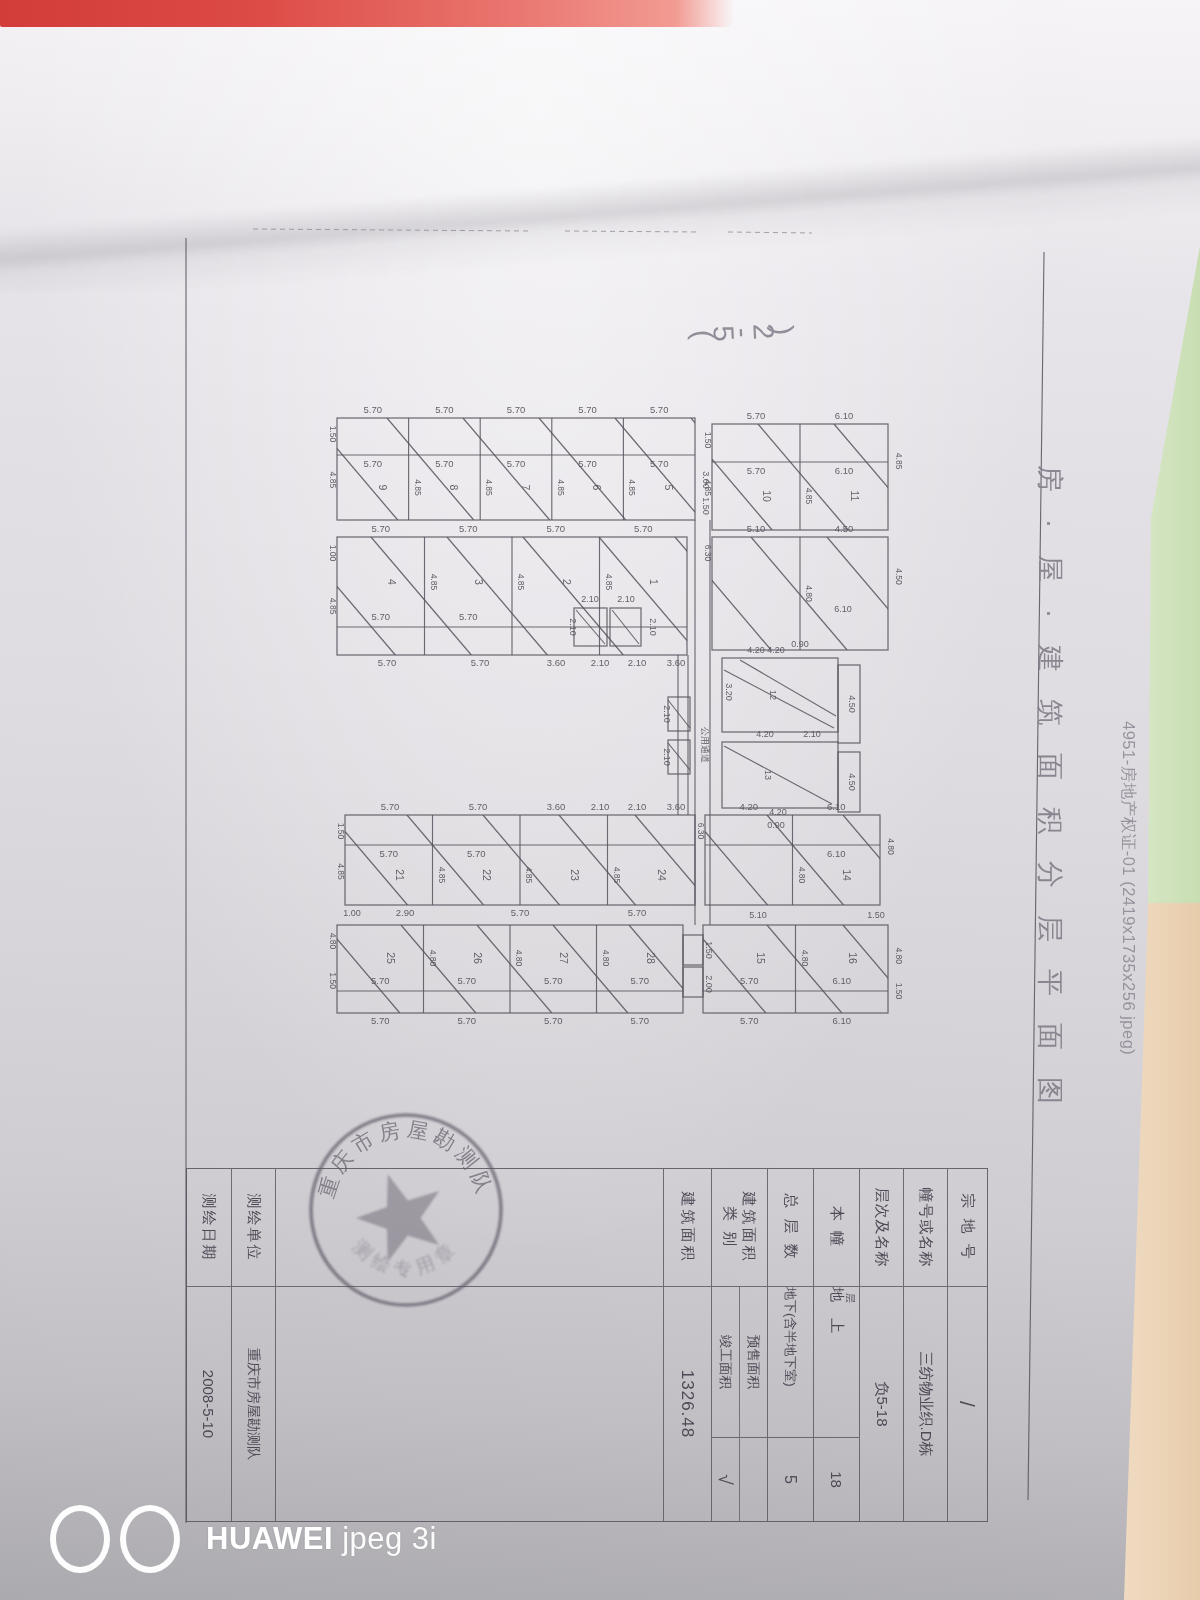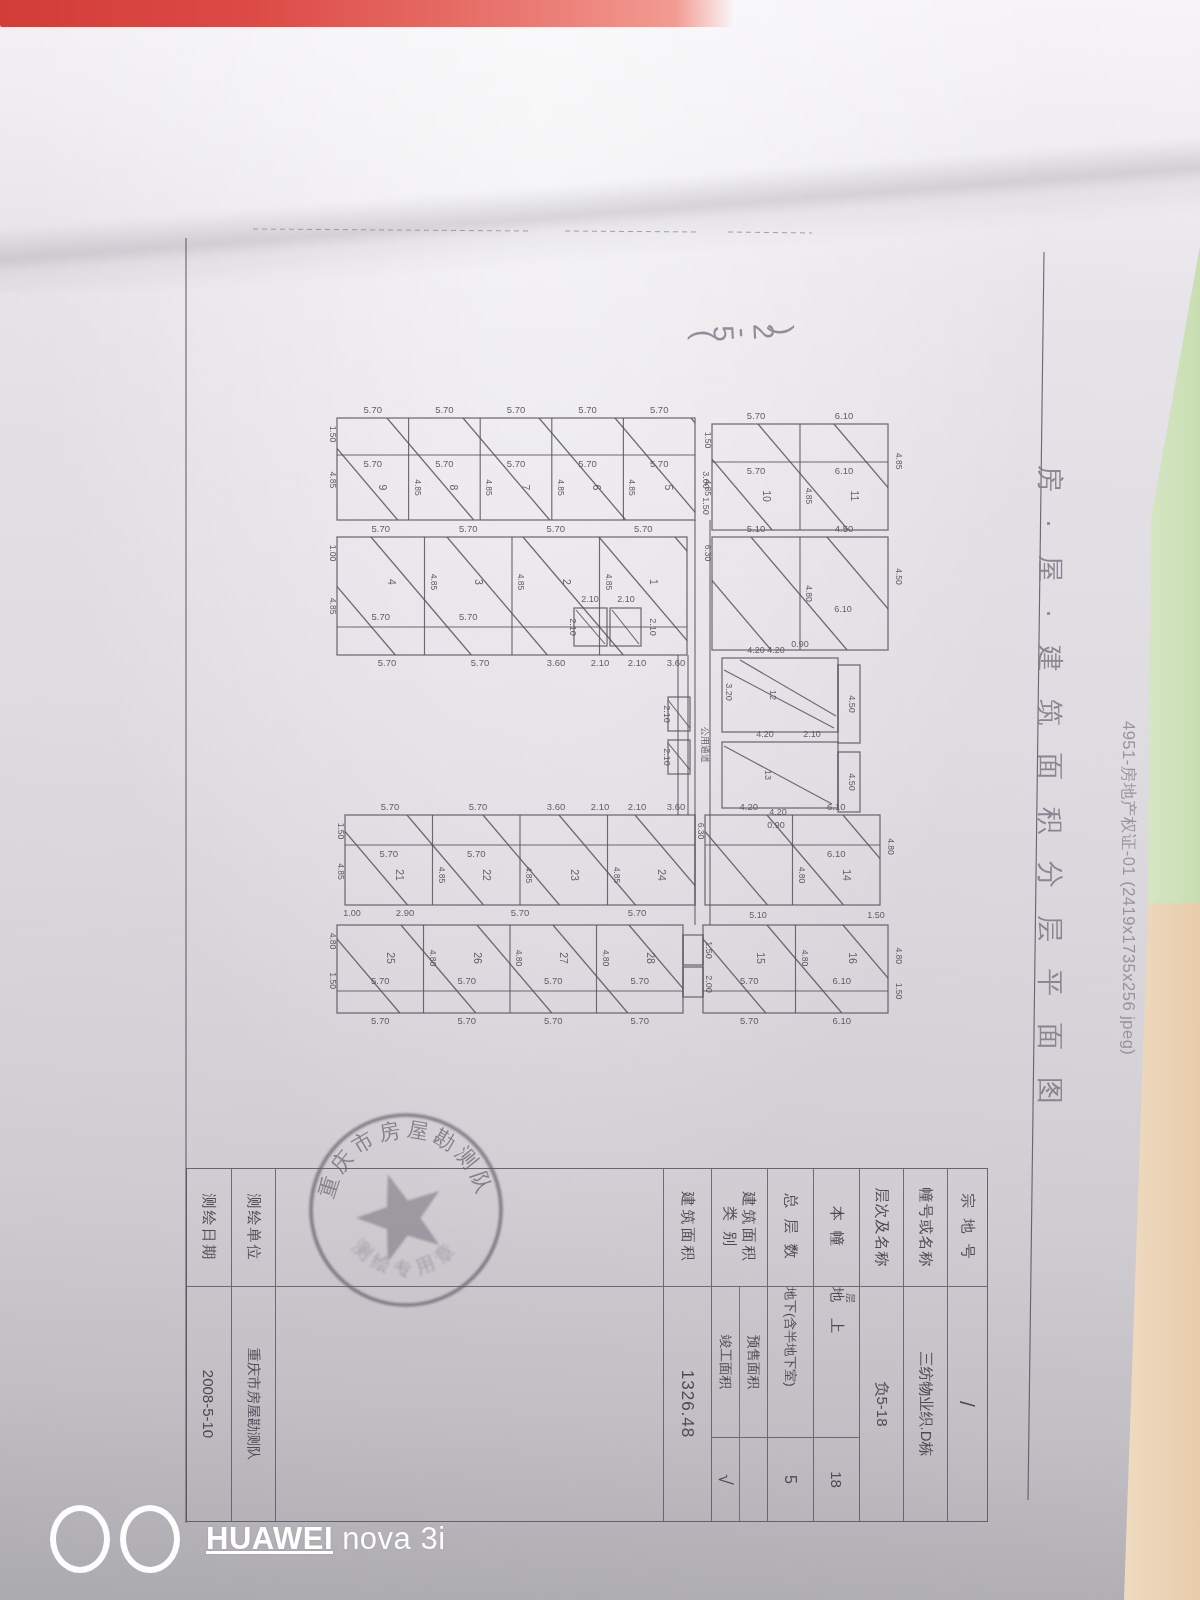--- a/index.html
+++ b/index.html
@@ -49,21 +49,21 @@
   .v2 .half:first-child{border-bottom:1.1px solid rgba(86,81,92,.7);}
   .half .nm{flex:1;display:flex;align-items:center;justify-content:center;font-size:13.5px;}
   
   #seal{left:298px;top:1100px;width:216px;height:220px;z-index:6;opacity:.85;}
   
   #wm{left:50px;top:1505px;z-index:9;display:flex;align-items:center;gap:26px;color:#fff;}
   .cams{display:flex;gap:10px;}
   .cam{width:48px;height:56px;border:6px solid rgba(255,255,255,.97);border-radius:50%;}
   #wm .txt{line-height:1.1;text-shadow:0 0 2px rgba(40,40,40,.15);}
   #wm .l1{font-size:31px;letter-spacing:.5px;}
-  #wm .l1 b{font-weight:bold;text-decoration:underline;}
+  #wm .l1 b{font-weight:bold;}
   #wm .l1 .mdl{font-weight:normal;opacity:.96;}
   #wm .l2{font-size:31px;font-weight:bold;letter-spacing:1.5px;}
 </style>
 </head>
 <body>
 
 <div id="photo">
   <div class="abs" id="green-strip"></div>
   <div class="abs" id="peach-strip"></div>
   <div class="abs" id="paper"></div>
@@ -458,16 +458,16 @@
     </text>
   </svg>
 
   <div class="abs" id="wm">
     <div class="cams">
       <div class="cam"></div>
         <div class="cam"></div>
     </div>
     <div class="txt">
       <div class="l1"><b>HUAWEI</b>
-        <span class="mdl">nova 3i</span></div>
+        <span class="mdl">jpeg 3i</span></div>
     </div>
   </div>
 </div>
 
 </body></html>

